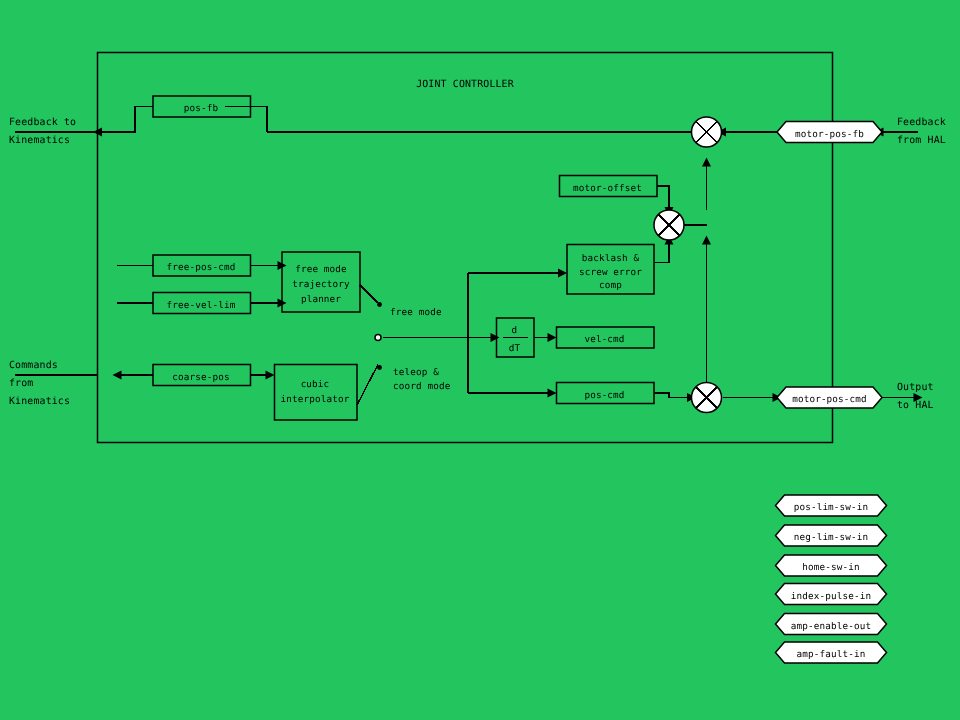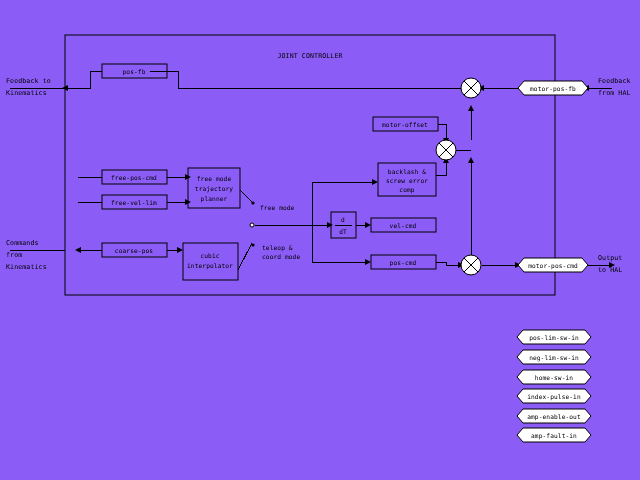--- a/index.html
+++ b/index.html
@@ -10,21 +10,21 @@
   body {
     width: 640px;
     height: 480px;
     overflow: hidden;
     font-family: "DejaVu Sans Mono", monospace;
   }
   #canvas {
     position: relative;
     width: 640px;
     height: 480px;
-    background: #8b5cf6;
+    background: #22c55e;
     text-align: right;
   }
   svg#diagram {
     position: absolute;
     left: 0;
     top: 0;
     width: 640px;
     height: 480px;
   }
   .lbl {

